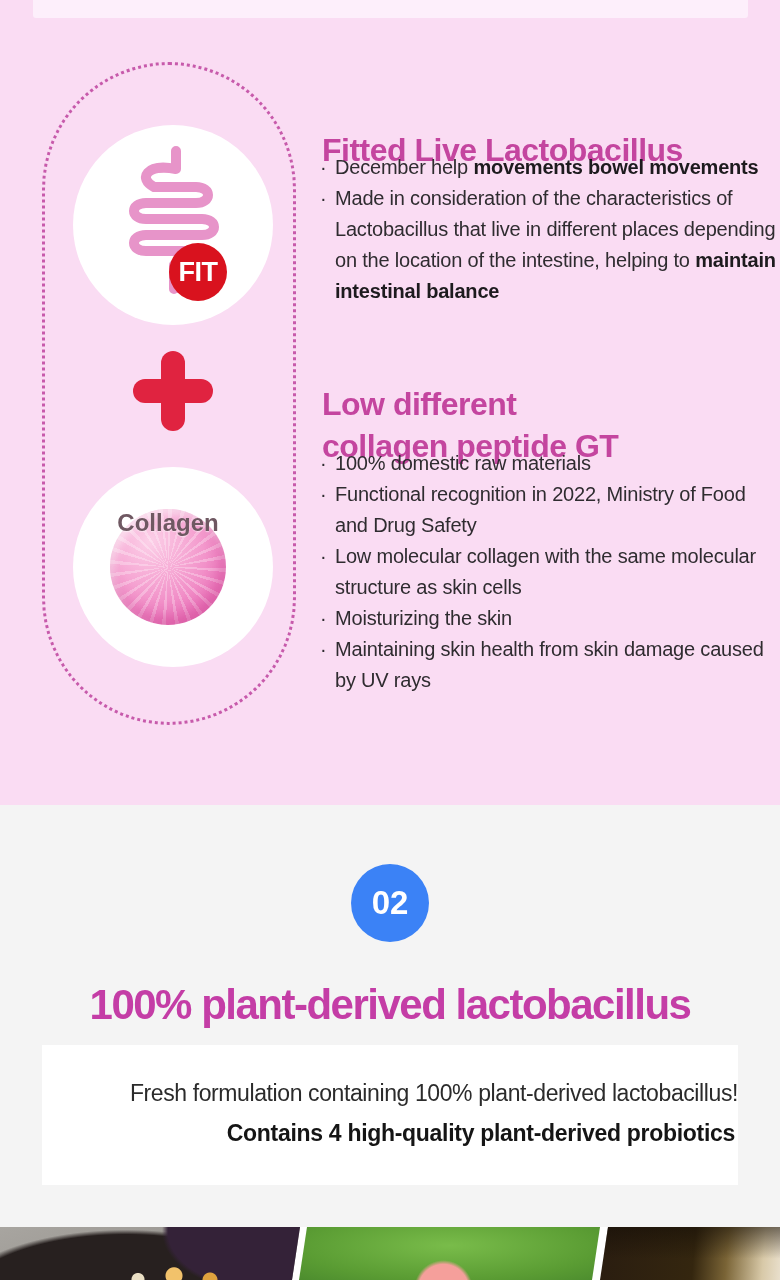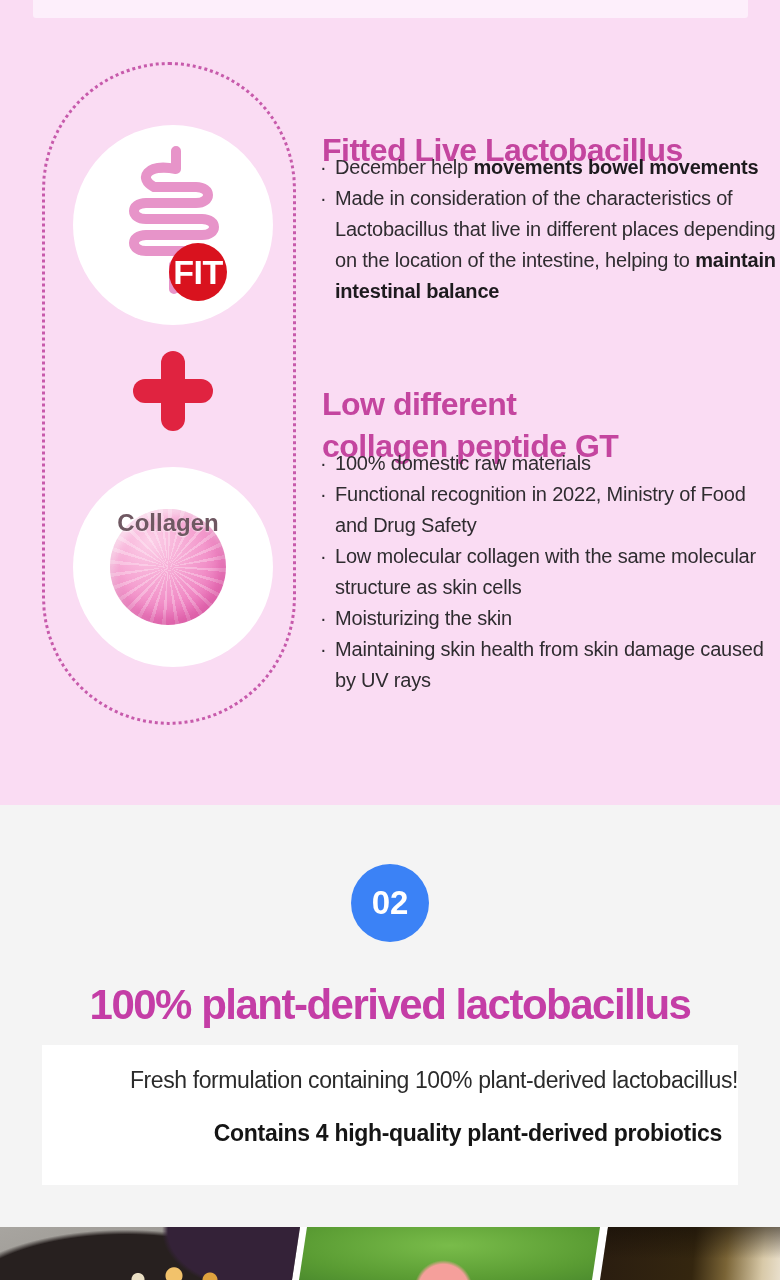--- a/index.html
+++ b/index.html
@@ -21,21 +21,21 @@
   }
   .white-circle{
     position:absolute;left:70px;width:200px;height:200px;border-radius:50%;
     background:#ffffff;
   }
   .circle-1{top:122px;}
   .circle-2{top:464px;}
   .intestine-wrap{position:absolute;left:30px;top:18px;width:140px;height:160px;}
   .fit-badge{
     position:absolute;left:96px;top:118px;width:58px;height:58px;border-radius:50%;
-    background:#d9121e;color:#ffffff;font-weight:bold;font-size:34px;
+    background:#d9121e;color:#ffffff;font-weight:bold;font-size:27px;
     display:flex;align-items:center;justify-content:center;letter-spacing:-0.5px;
   }
   .plus-icon{position:absolute;left:130px;top:348px;width:80px;height:80px;}
   .plus-bar{position:absolute;background:#e02340;border-radius:13px;}
   .plus-h{left:0;top:28px;width:80px;height:24px;}
   .plus-v{left:28px;top:0;width:24px;height:80px;}
   .collagen-ball{
     position:absolute;left:24px;top:42px;width:116px;height:116px;border-radius:50%;
     background:
       repeating-conic-gradient(rgba(255,255,255,0.28) 0deg 4deg, rgba(255,255,255,0) 4deg 13deg),
@@ -70,21 +70,21 @@
   }
   .section-title{
     position:absolute;left:0;top:148px;width:780px;text-align:center;
     font-weight:bold;font-size:42px;letter-spacing:-1.5px;color:#c43da6;
   }
   .info-box{
     position:absolute;left:42px;top:240px;width:696px;height:140px;background:#ffffff;
     display:flex;flex-direction:column;align-items:flex-end;justify-content:center;
   }
   .info-line1{font-size:23px;letter-spacing:-0.4px;color:#2b2b2b;margin:0 0 10px 0;}
-  .info-line2{font-size:23px;letter-spacing:-0.3px;color:#151515;font-weight:bold;margin:16px;}
+  .info-line2{font-size:23px;letter-spacing:-0.3px;color:#151515;font-weight:bold;margin:3px;}
   
   .photo-strip{position:absolute;left:0;top:1227px;width:780px;height:53px;background:#ffffff;}
   .photo{position:absolute;top:0;height:53px;}
   .photo-left{
     left:0;width:300px;
     clip-path:polygon(0 0,100% 0,calc(100% - 8px) 100%,0 100%);
     background:
       radial-gradient(circle 9px at 58% 92%, #f2c26b 0 8px, transparent 9px),
       radial-gradient(circle 7px at 46% 99%, #eadfc4 0 6px, transparent 7px),
       radial-gradient(circle 8px at 70% 100%, #e0a23e 0 7px, transparent 8px),

